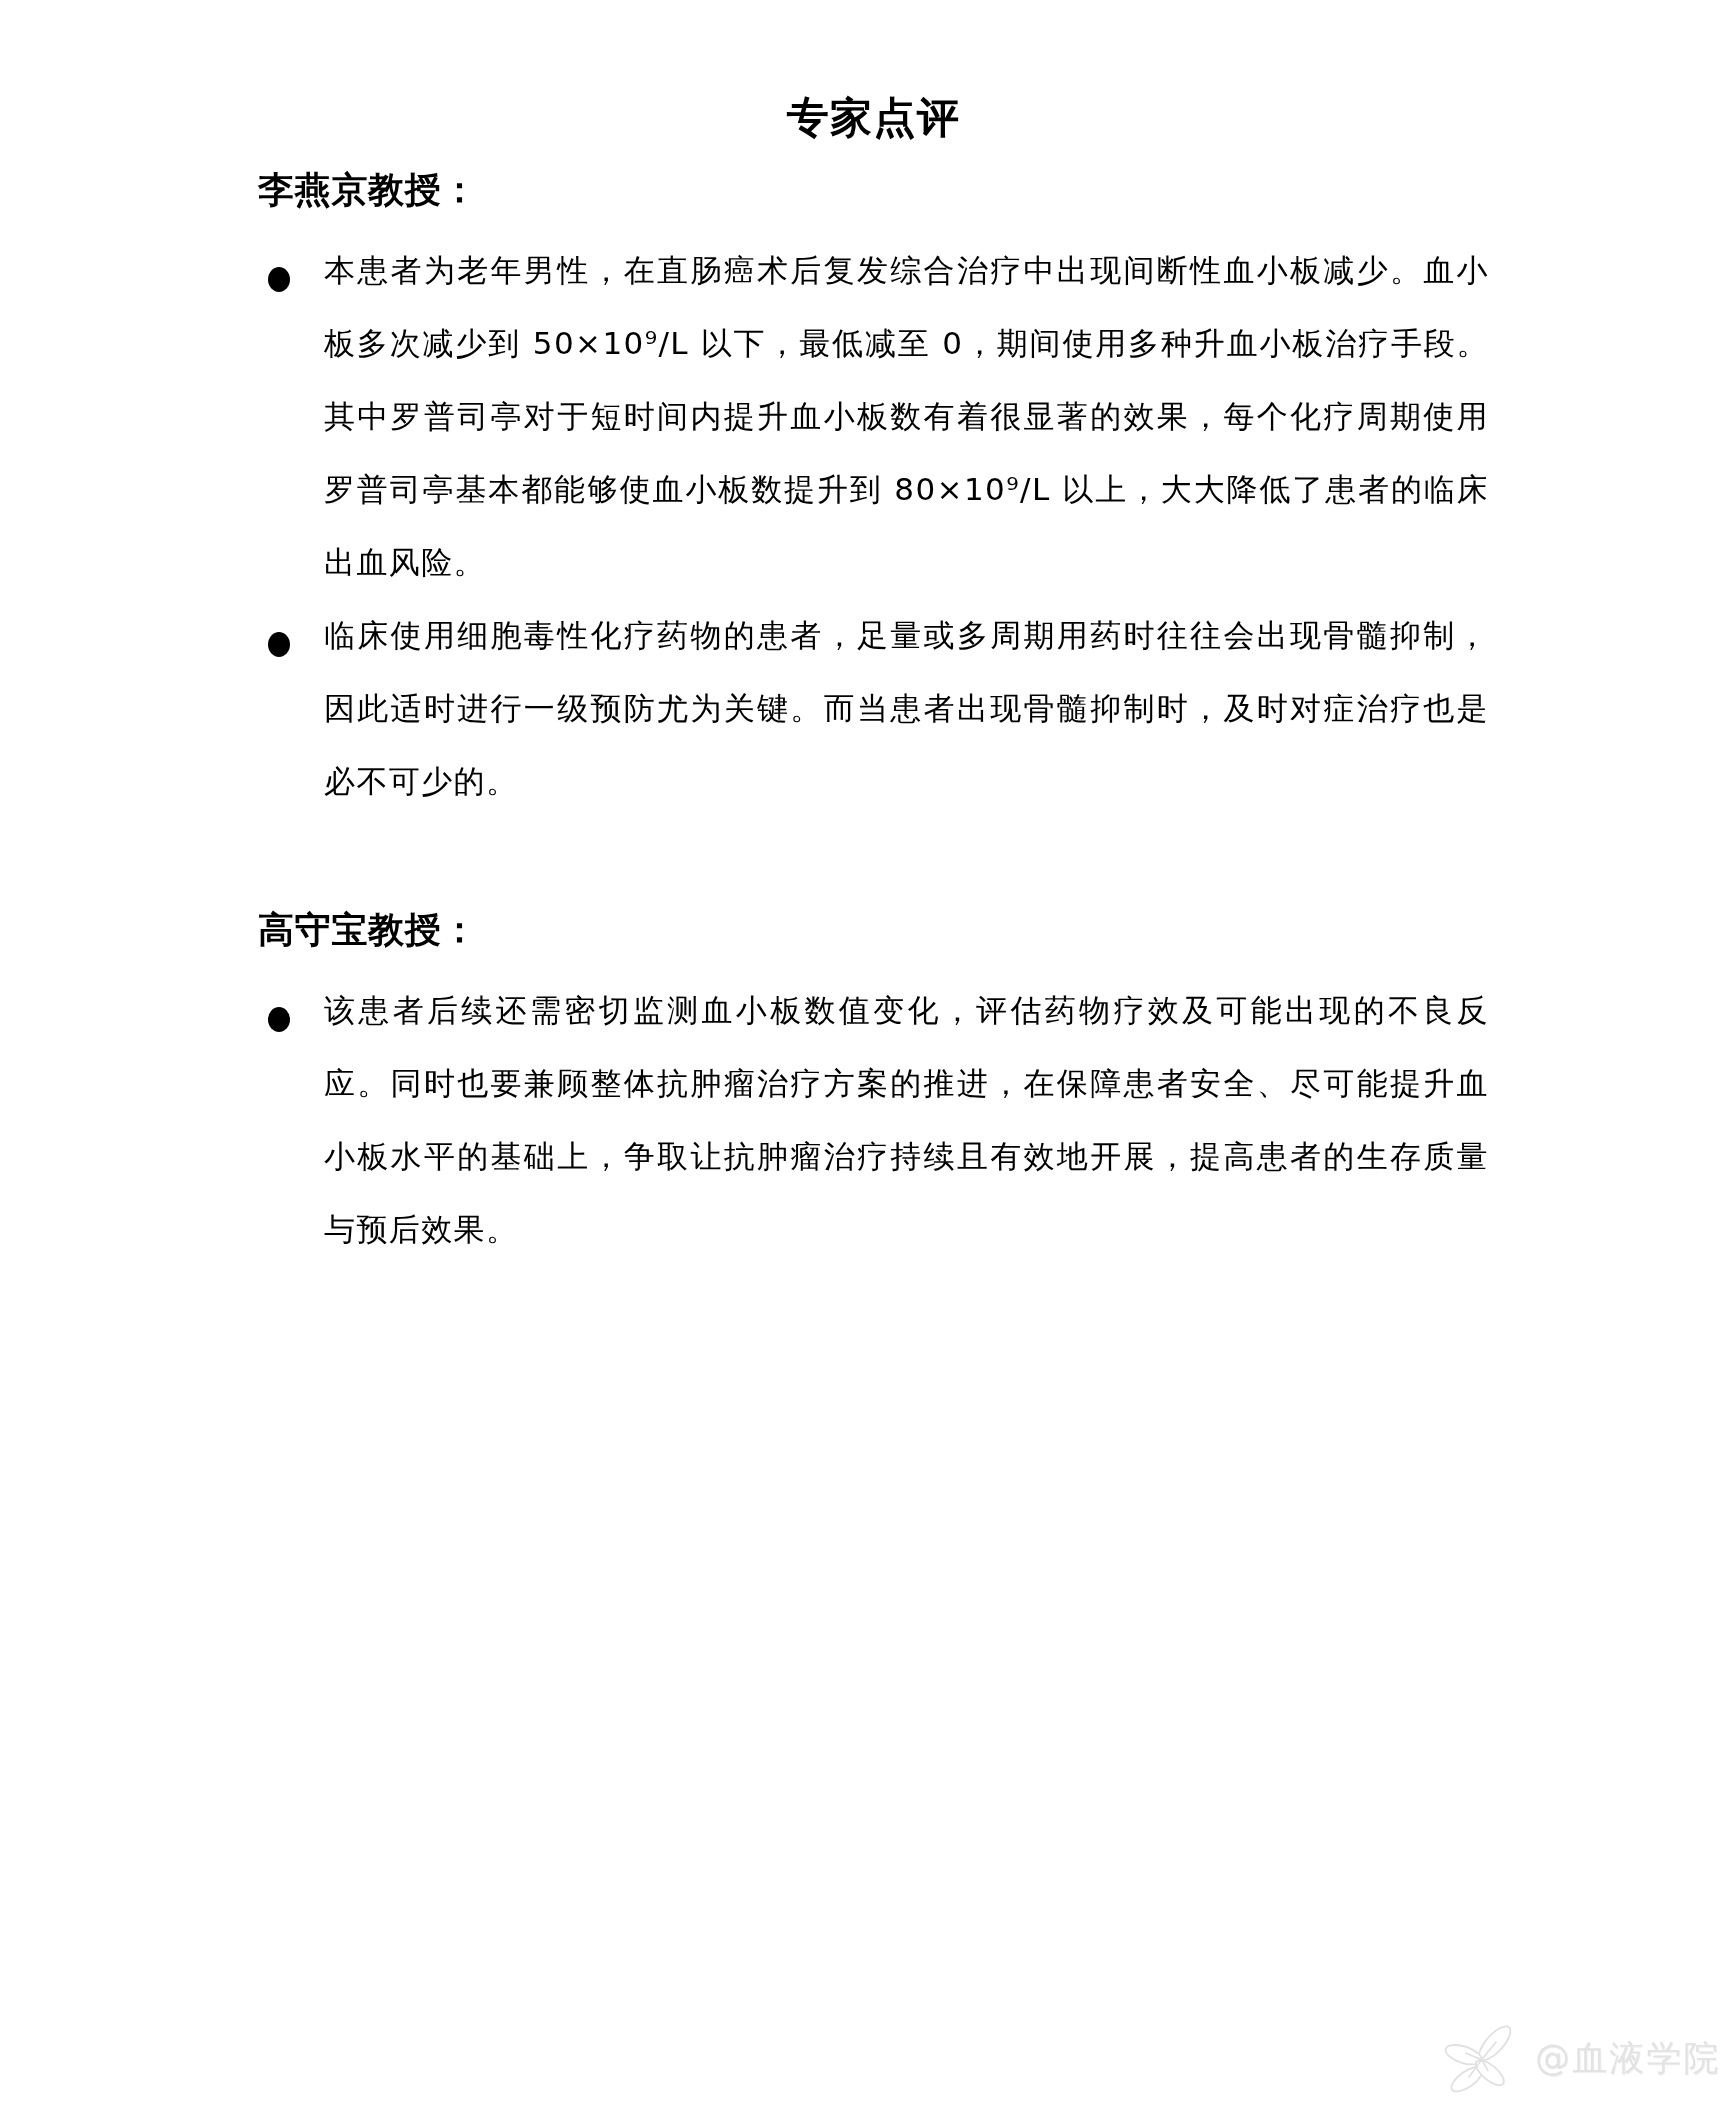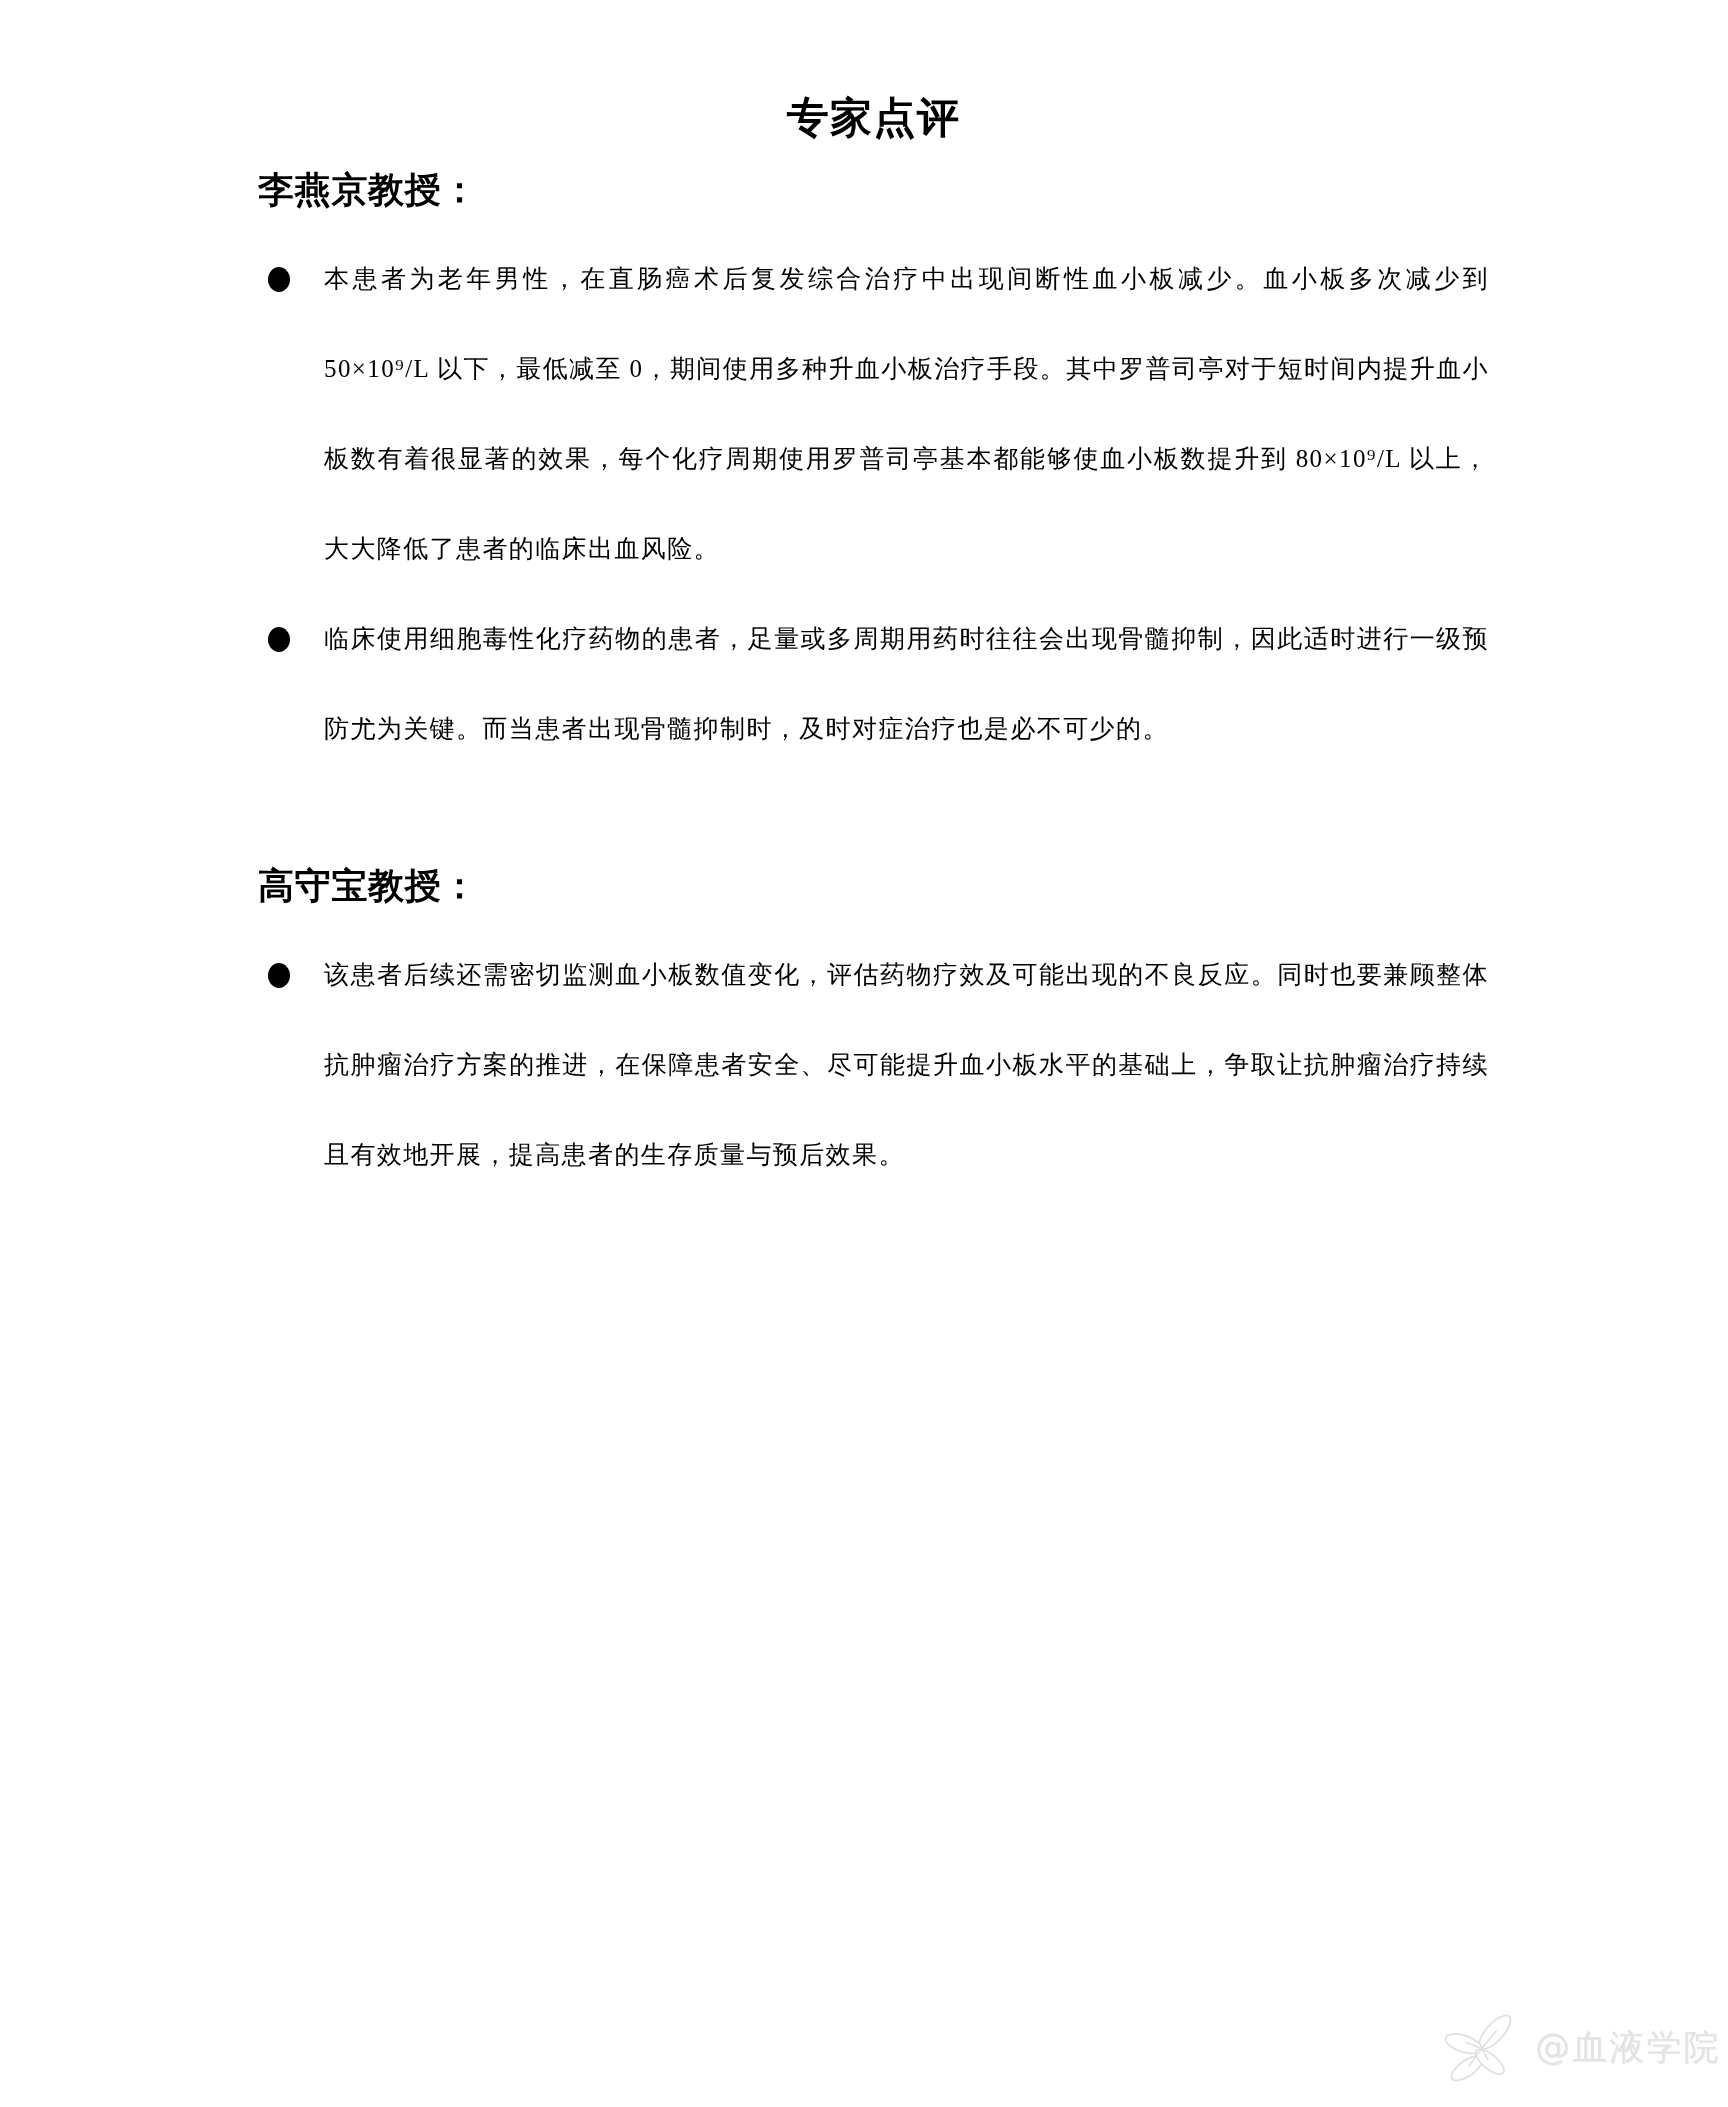--- a/index.html
+++ b/index.html
@@ -49,30 +49,29 @@
     position: absolute;
     left: 9.8px;
     top: 33px;
     width: 22px;
     height: 25px;
     background: #000000;
     border-radius: 50%;
   }
   .bullet-text {
     margin: 0;
-    font-size: 25px;
-    line-height: 90px;
+    font-size: 31px;
+    line-height: 73px;
     letter-spacing: 1.4px;
     text-align: justify;
-    font-family: Liberation Serif, serif;
   }
   .watermark {
     position: absolute;
     right: 8.4px;
-    bottom: 20px;
+    bottom: 9px;
     display: flex;
     align-items: center;
     gap: 14px;
   }
   .watermark-icon {
     width: 82px;
     height: 82px;
     flex: 0 0 auto;
   }
   .watermark-text {

